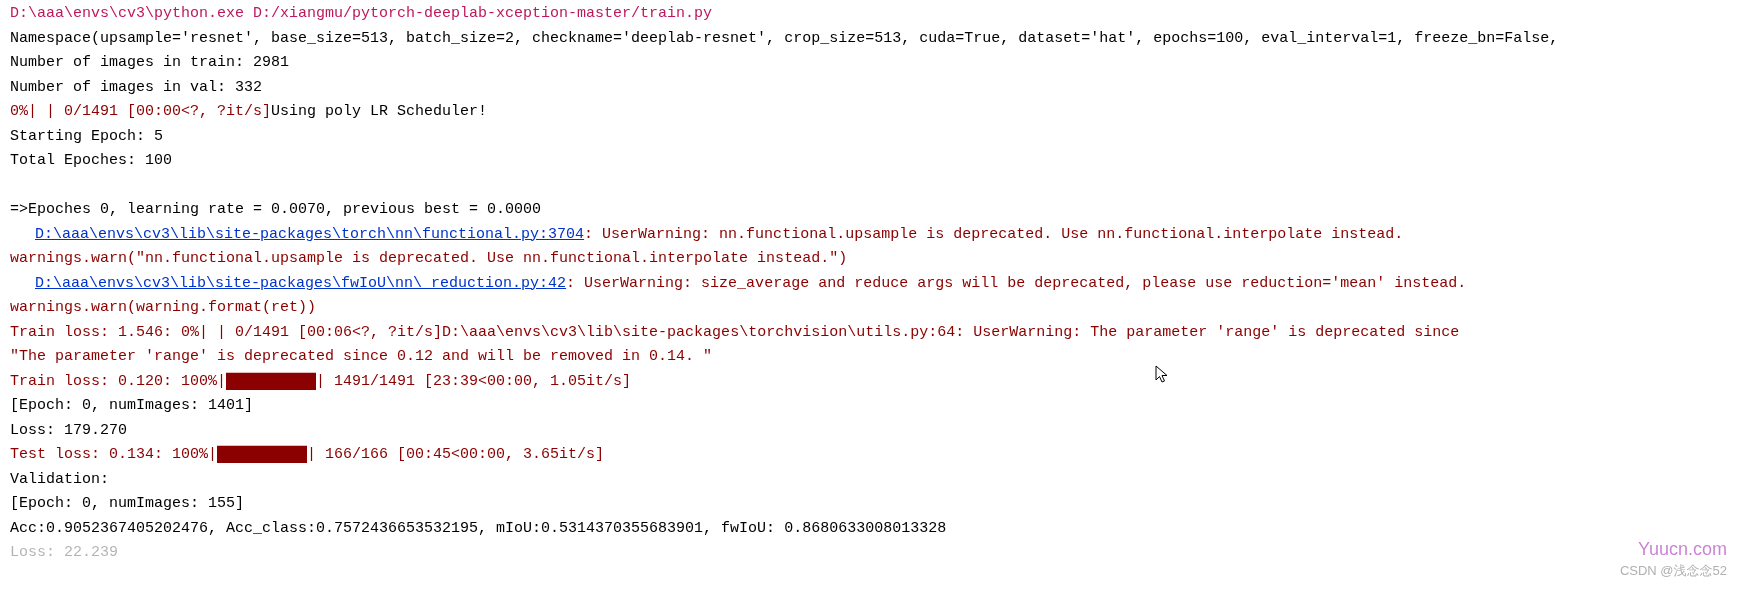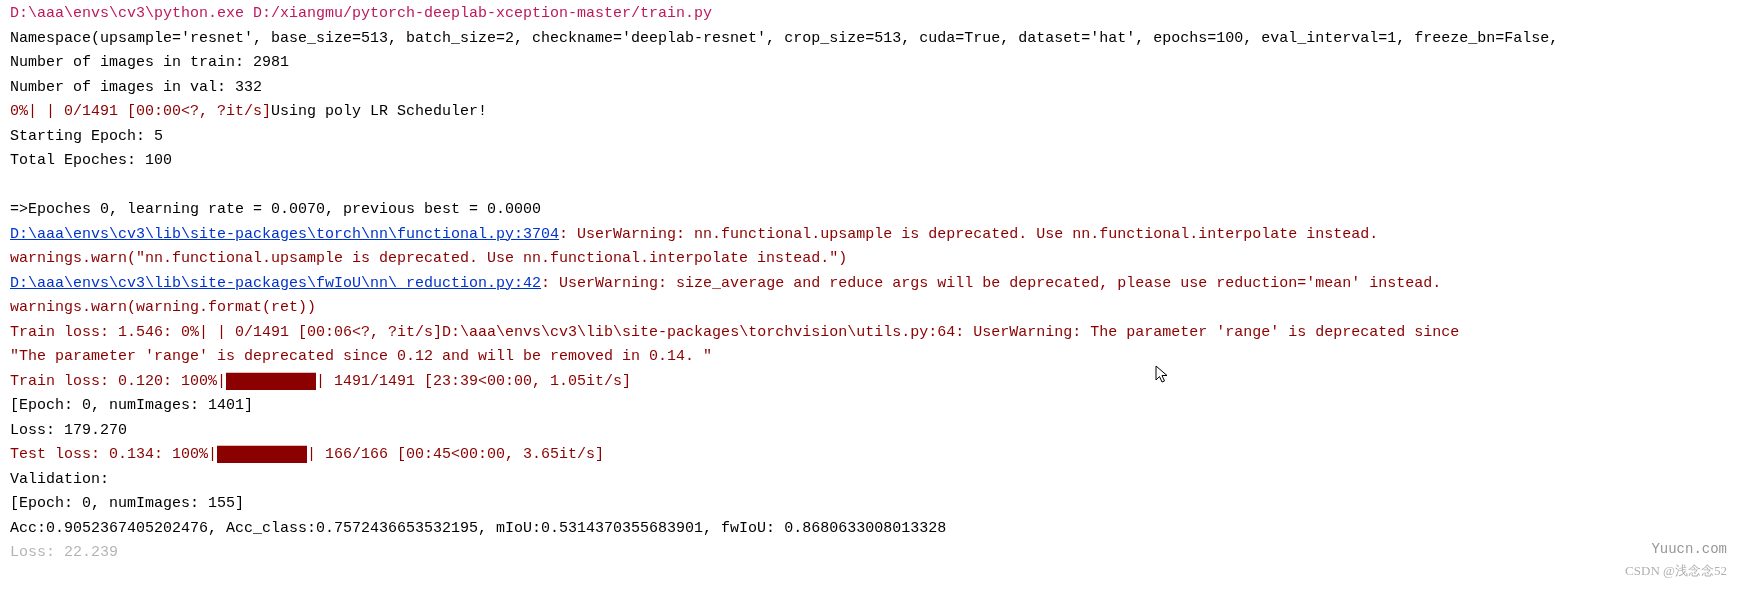--- a/index.html
+++ b/index.html
@@ -12,37 +12,37 @@
     color: #000000;
     white-space: nowrap;
     overflow-x: auto;
     position: relative;
     width: 1737px;
     height: 611px;
     box-sizing: border-box;
   }
   .blue { color: #be185d; }
   .darkred { color: #8b0000; }
-  .link { color: #0033cc; text-decoration: underline; }
+  .link { color: #0033cc; text-decoration: underline; margin-left: 25px; }
   .bar { background: #8b0000; color: #8b0000; }
   .watermark1 {
     position: absolute;
     right: 10px;
     bottom: 50px;
-    color: #404040;
+    color: #a21caf;
     opacity: 0.55;
-    font-family: Liberation Mono, monospace;
-    font-size: 14px;
+    font-family: Liberation Sans, sans-serif;
+    font-size: 18px;
   }
   .watermark2 {
     position: absolute;
     right: 10px;
     bottom: 28px;
     color: #b0b0b0;
-    font-family: Liberation Serif, serif;
+    font-family: Liberation Sans, sans-serif;
     font-size: 13px;
   }
   .cursor-icon {
     position: absolute;
     left: 1155px;
     top: 365px;
     pointer-events: none;
   }
 </style>
 </head>

